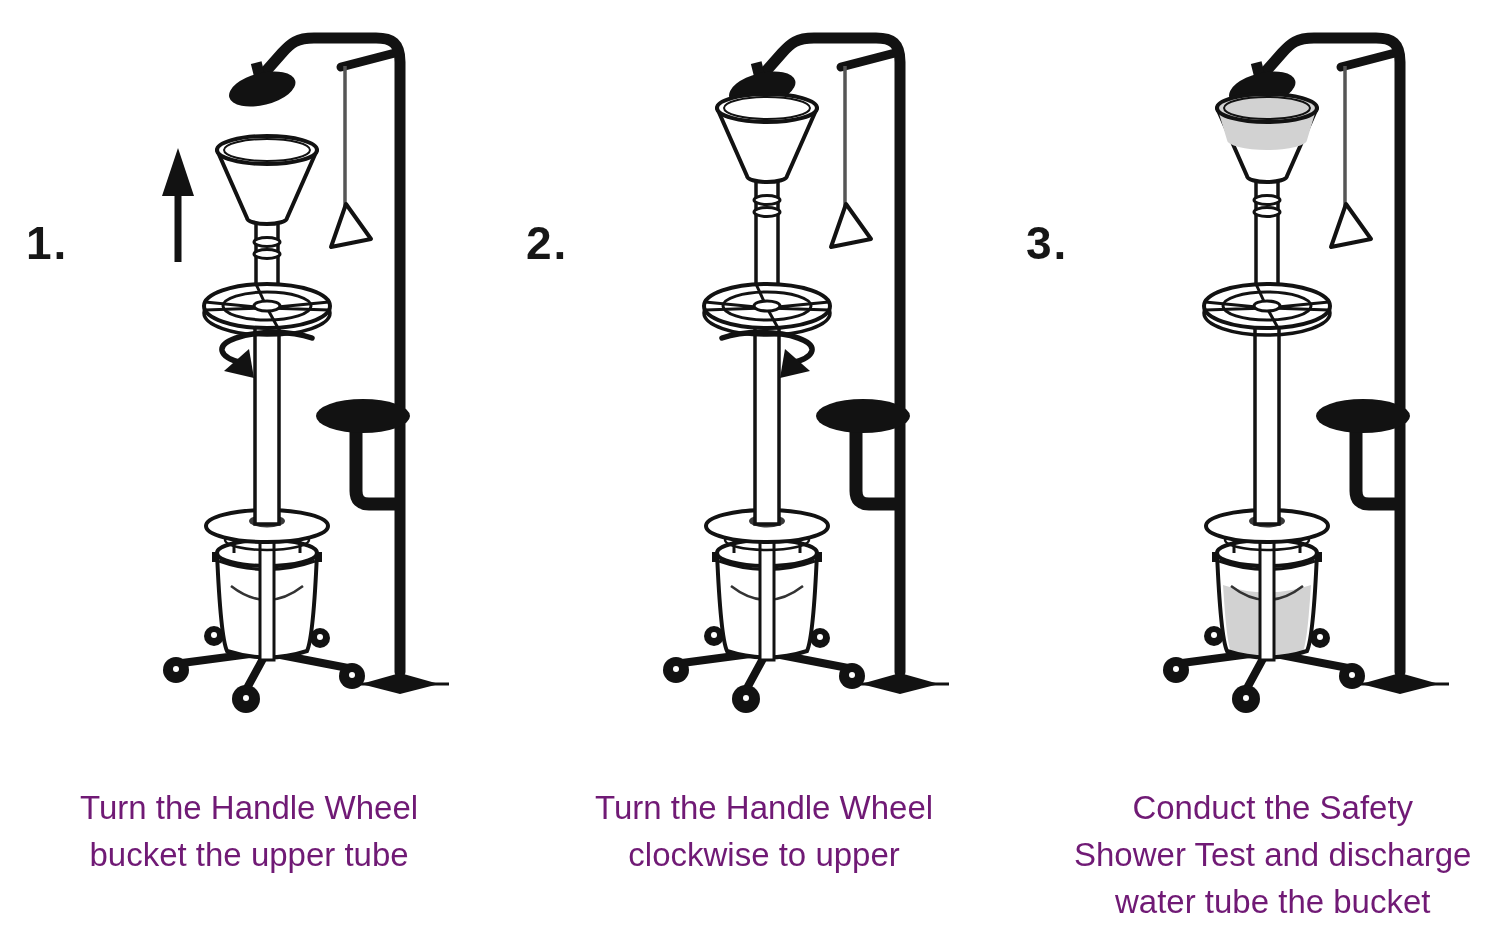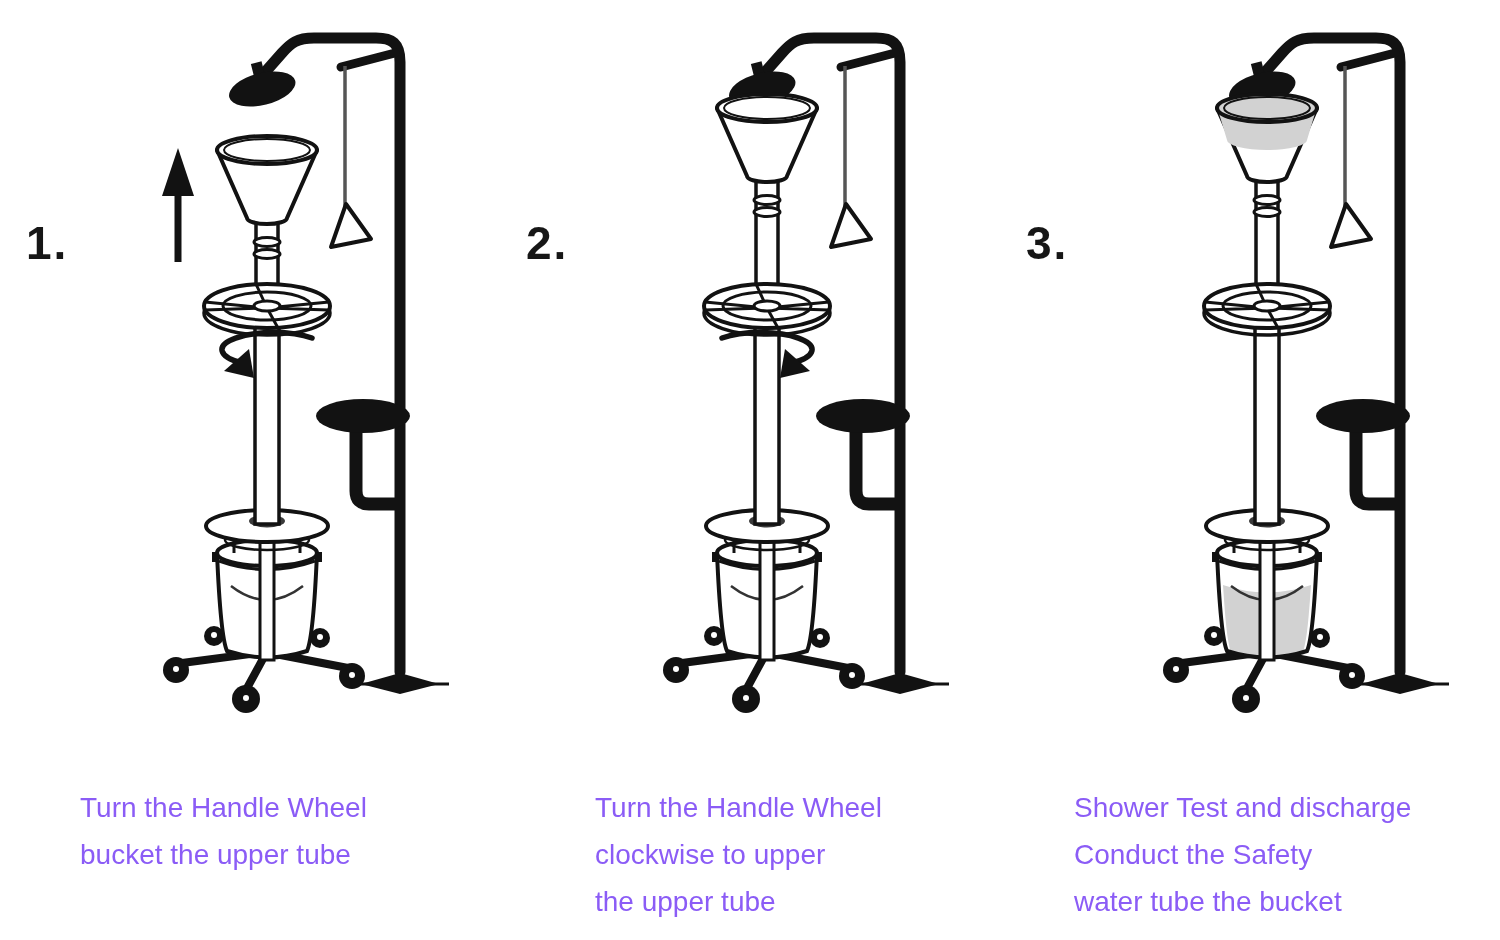--- a/index.html
+++ b/index.html
@@ -2,21 +2,21 @@
 <html><head>
 <meta charset="utf-8">
 <style>
   html,body{margin:0;padding:0;background:#ffffff;}
   body{width:1500px;height:940px;overflow:hidden;font-family:"Liberation Sans",sans-serif;}
   .sheet{position:relative;width:1500px;height:940px;background:#ffffff;display:flex;}
   .panel{position:relative;width:500px;height:940px;}
   .step-number{position:absolute;left:26px;top:216px;font-size:46px;font-weight:700;color:#161616;letter-spacing:2px;}
   .figure{position:absolute;left:0;top:0;width:500px;height:745px;}
   .figure svg{display:block;}
-  .caption{position:absolute;top:784px;font-size:28px;line-height:47px;color:#8b5cf6;white-space:nowrap;}
+  .caption{position:absolute;top:784px;font-size:33px;line-height:47px;color:#701a75;white-space:nowrap;text-align:center;}
   .panel:nth-child(1) .caption{left:80px;}
   .panel:nth-child(2) .caption{left:95px;}
   .panel:nth-child(3) .caption{left:74px;}
 </style>
 </head>
 <body>
 
 <div class="sheet">
 
   <section class="panel">
@@ -175,21 +175,20 @@
               <path d="M217 108 L247 176 A 20 6 0 0 0 287 176 L317 108 Z" fill="#ffffff" stroke="#121212" stroke-width="4" stroke-linejoin="round"></path>
               <ellipse cx="267" cy="108" rx="50" ry="14" fill="#ffffff" stroke="#121212" stroke-width="4"></ellipse>
               <ellipse cx="267" cy="108" rx="43" ry="11" fill="none" stroke="#121212" stroke-width="2"></ellipse>
             </g>
           </g>
         </svg>
       </div>
     <div class="caption">
       <div>Turn the Handle Wheel</div>
       <div>clockwise to upper</div>
-      <div>the upper tube</div>
     </div>
   </section>
 
   <section class="panel">
     <div class="step-number">3.</div>
     <div class="figure">
         <svg viewBox="0 0 500 745" width="500" height="745" xmlns="http://www.w3.org/2000/svg">
           <g>
             <path d="M400 672 L400 62 C400 43 392 38 376 38 L314 38 C297 38 291 43 282 53 L267 70" fill="none" stroke="#121212" stroke-width="11" stroke-linecap="round" stroke-linejoin="round"></path>
             <path d="M395 53 L341 67" stroke="#121212" stroke-width="9" stroke-linecap="round" fill="none"></path>
@@ -253,19 +252,19 @@
             <g>
               <path d="M217 108 L247 176 A 20 6 0 0 0 287 176 L317 108 Z" fill="#ffffff" stroke="#121212" stroke-width="4" stroke-linejoin="round"></path>
               <path d="M218 110 L227 140 A 40 10 0 0 0 307 140 L316 110 A 49 13 0 0 1 218 110 Z" fill="#d2d2d2"></path>
               <ellipse cx="267" cy="108" rx="50" ry="14" fill="#d2d2d2" stroke="#121212" stroke-width="4"></ellipse>
               <ellipse cx="267" cy="108" rx="43" ry="11" fill="none" stroke="#121212" stroke-width="2"></ellipse>
             </g>
           </g>
         </svg>
       </div>
     <div class="caption">
+      <div>Conduct the Safety</div>
       <div>Shower Test and discharge</div>
-      <div>Conduct the Safety</div>
       <div>water tube the bucket</div>
     </div>
   </section>
 
 </div>
 
 </body></html>

